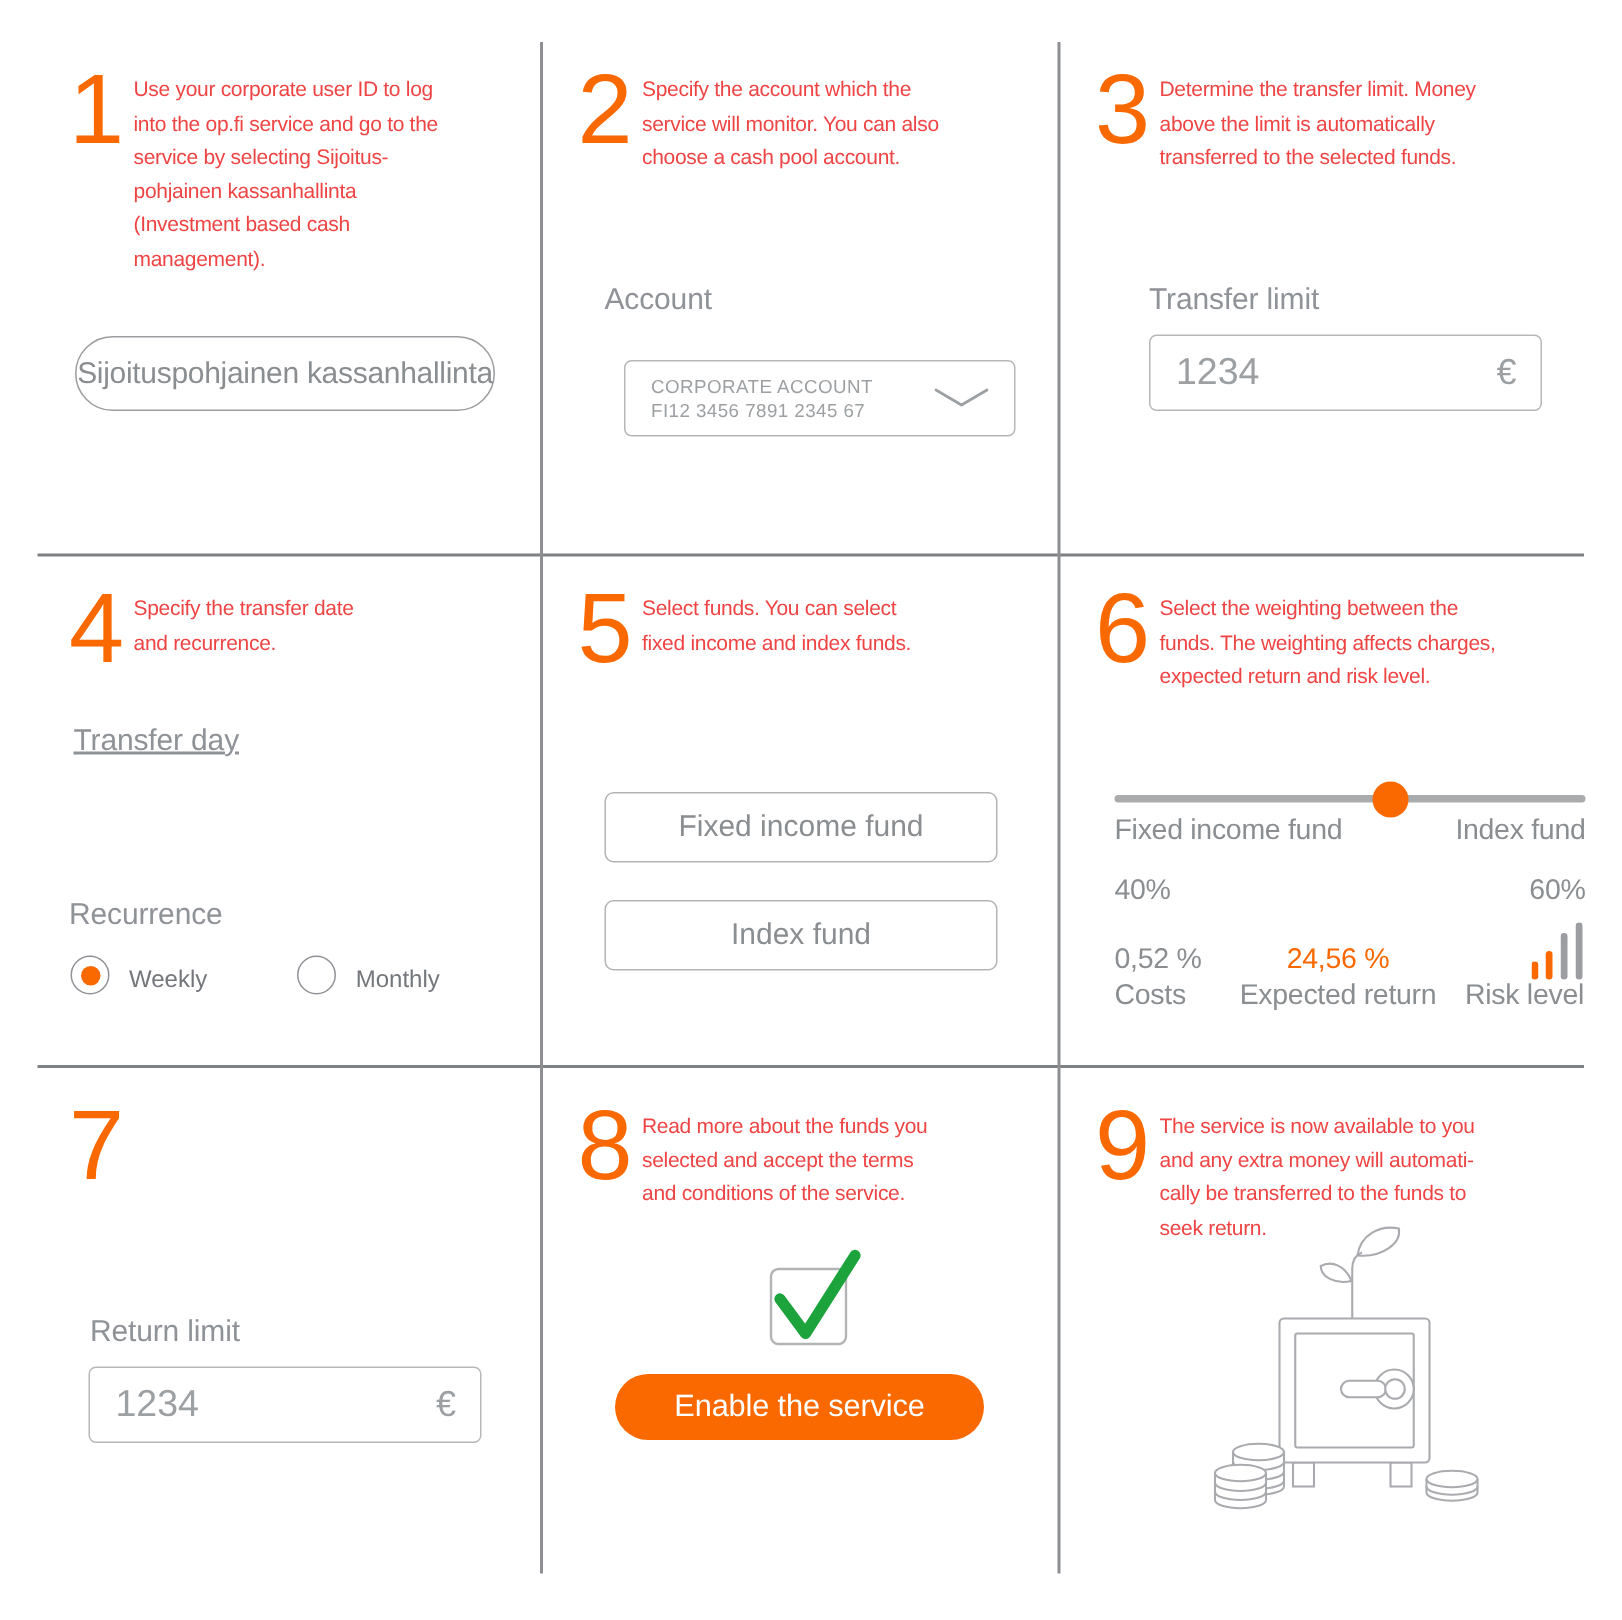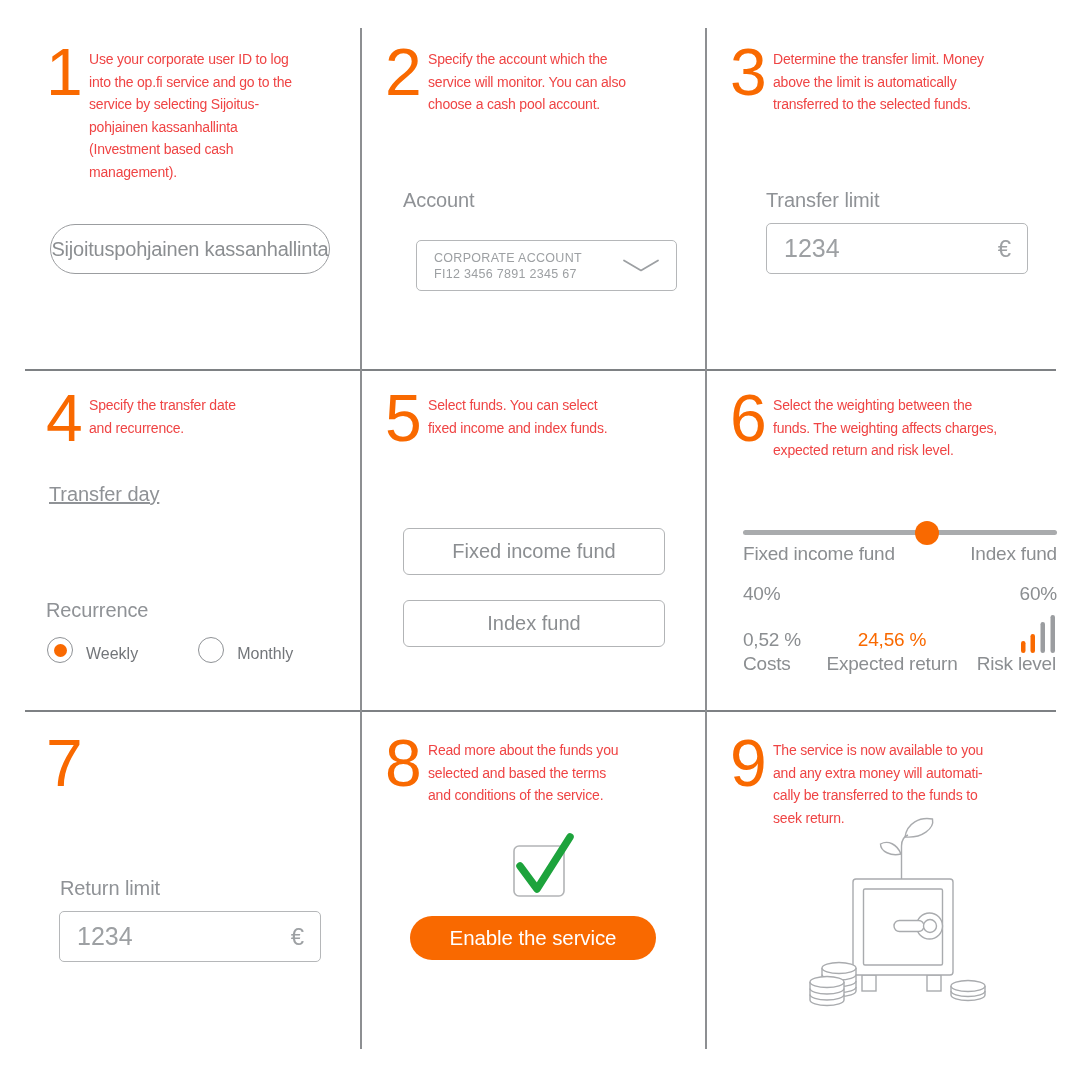--- a/index.html
+++ b/index.html
@@ -199,21 +199,21 @@
     <div class="box" style="left:59px;top:199px;width:262px;height:51px;">
       <span class="input-value">1234</span>
       <span class="currency">€</span>
     </div>
   </div>
 
   <div class="cell" id="c8">
     <div class="head" style="left:23px;top:23px;">
       <div class="num">8</div>
       <div class="desc">Read more about the funds you
-selected and based the terms
+selected and accept the terms
 and conditions of the service.</div>
     </div>
     <div class="checkbox-wrap">
       <svg width="80" height="90" viewBox="0 0 80 90">
         <rect x="7" y="36" width="50" height="50" rx="5" fill="#ffffff" stroke="#b2b4b6" stroke-width="1.6"></rect>
         <path d="M13,56 L30,79 L63,27" fill="none" stroke="#1da33c" stroke-width="7.5" stroke-linecap="round" stroke-linejoin="round"></path>
       </svg>
     </div>
     <div class="enable-btn">
       <span>Enable the service</span>

